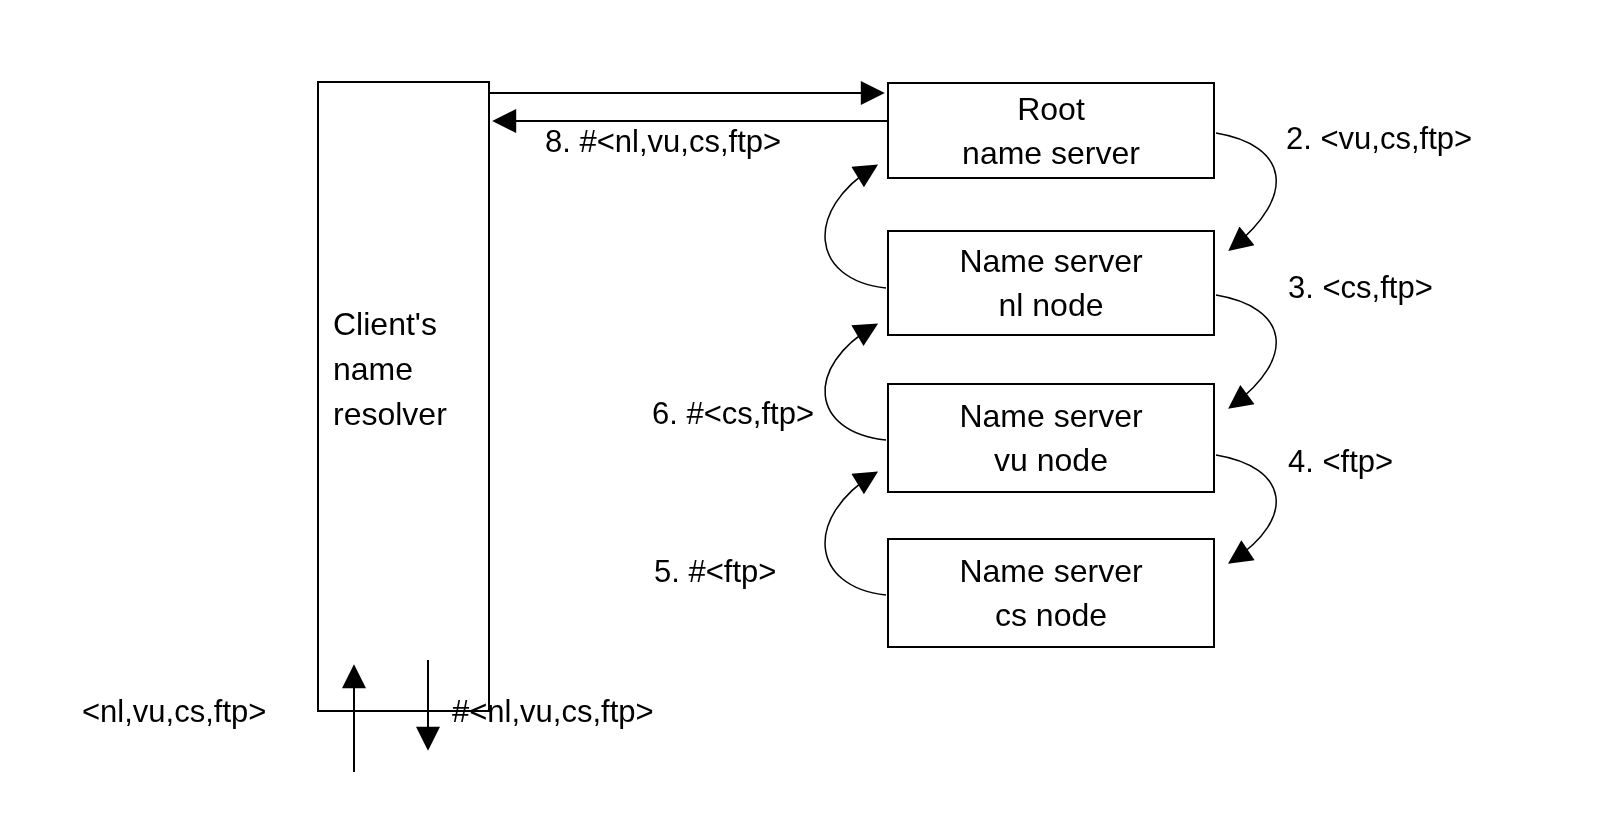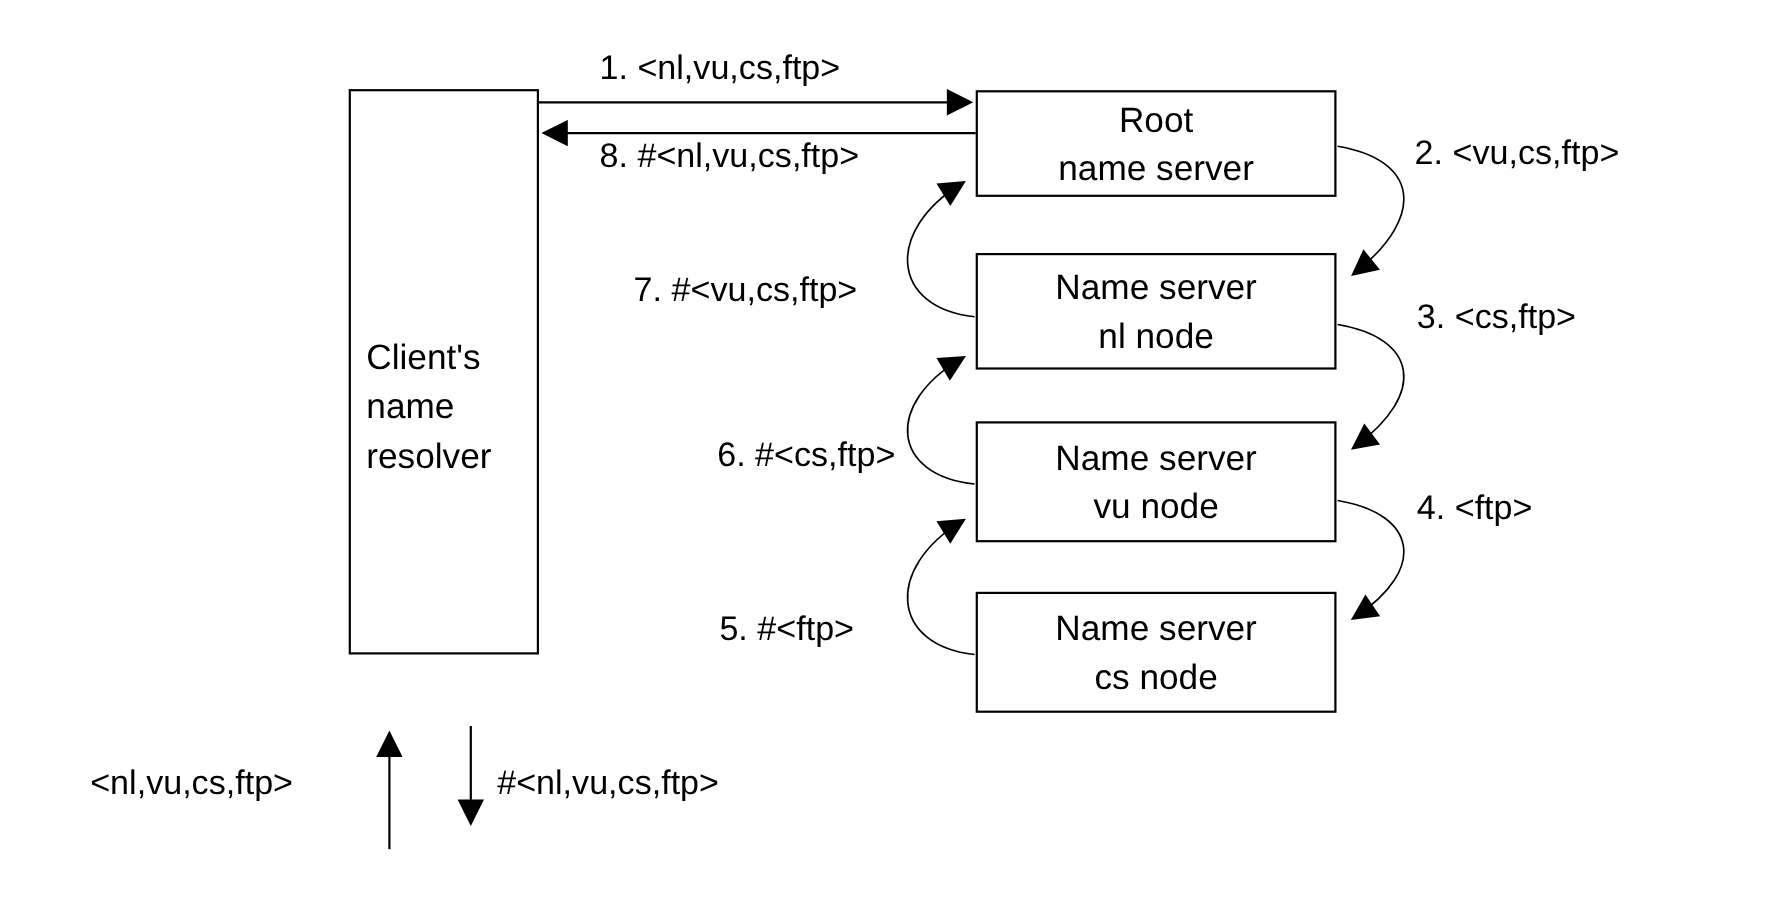--- a/index.html
+++ b/index.html
@@ -20,21 +20,21 @@
   .lbl{
     position:absolute;font-size:31px;line-height:36px;white-space:nowrap;
   }
   svg.overlay{position:absolute;left:0;top:0;}
 </style>
 </head>
 <body>
 
 <div class="stage">
 
-  <div class="box" style="left:317px;top:81px;width:173px;height:514px">
+  <div class="box" style="left:317px;top:81px;width:173px;height:631px">
     <div class="client-text">
       <div>Client's</div>
       <div>name</div>
       <div>resolver</div>
     </div>
   </div>
 
   <div class="box" style="left:887px;top:82px;width:328px;height:97px">
     <div class="server-text">
       <div>Root</div>
@@ -84,25 +84,23 @@
 
     <path d="M 886 440 C 810 432, 804 367, 874 326" stroke="#000" stroke-width="1.5" fill="none" marker-end="url(#ah)"></path>
 
     <path d="M 886 595 C 810 587, 804 517, 874 474" stroke="#000" stroke-width="1.5" fill="none" marker-end="url(#ah)"></path>
 
     <path d="M 354 772 L 354 669" stroke="#000" stroke-width="2" fill="none" marker-end="url(#ah)"></path>
 
     <path d="M 428 660 L 428 746" stroke="#000" stroke-width="2" fill="none" marker-end="url(#ah)"></path>
   </svg>
 
-  <div class="lbl" style="left:545px;top:44px">1. &lt;nl,vu,cs,ftp&gt;</div>
   <div class="lbl" style="left:545px;top:124px">8. #&lt;nl,vu,cs,ftp&gt;</div>
   <div class="lbl" style="left:1286px;top:121px">2. &lt;vu,cs,ftp&gt;</div>
   <div class="lbl" style="left:1288px;top:270px">3. &lt;cs,ftp&gt;</div>
   <div class="lbl" style="left:1288px;top:444px">4. &lt;ftp&gt;</div>
-  <div class="lbl" style="left:576px;top:246px">7. #&lt;vu,cs,ftp&gt;</div>
   <div class="lbl" style="left:652px;top:396px">6. #&lt;cs,ftp&gt;</div>
   <div class="lbl" style="left:654px;top:554px">5. #&lt;ftp&gt;</div>
 
   <div class="lbl" style="left:452px;top:694px">#&lt;nl,vu,cs,ftp&gt;</div>
   <div class="lbl" style="left:82px;top:694px">&lt;nl,vu,cs,ftp&gt;</div>
 
 </div>
 
 </body></html>

